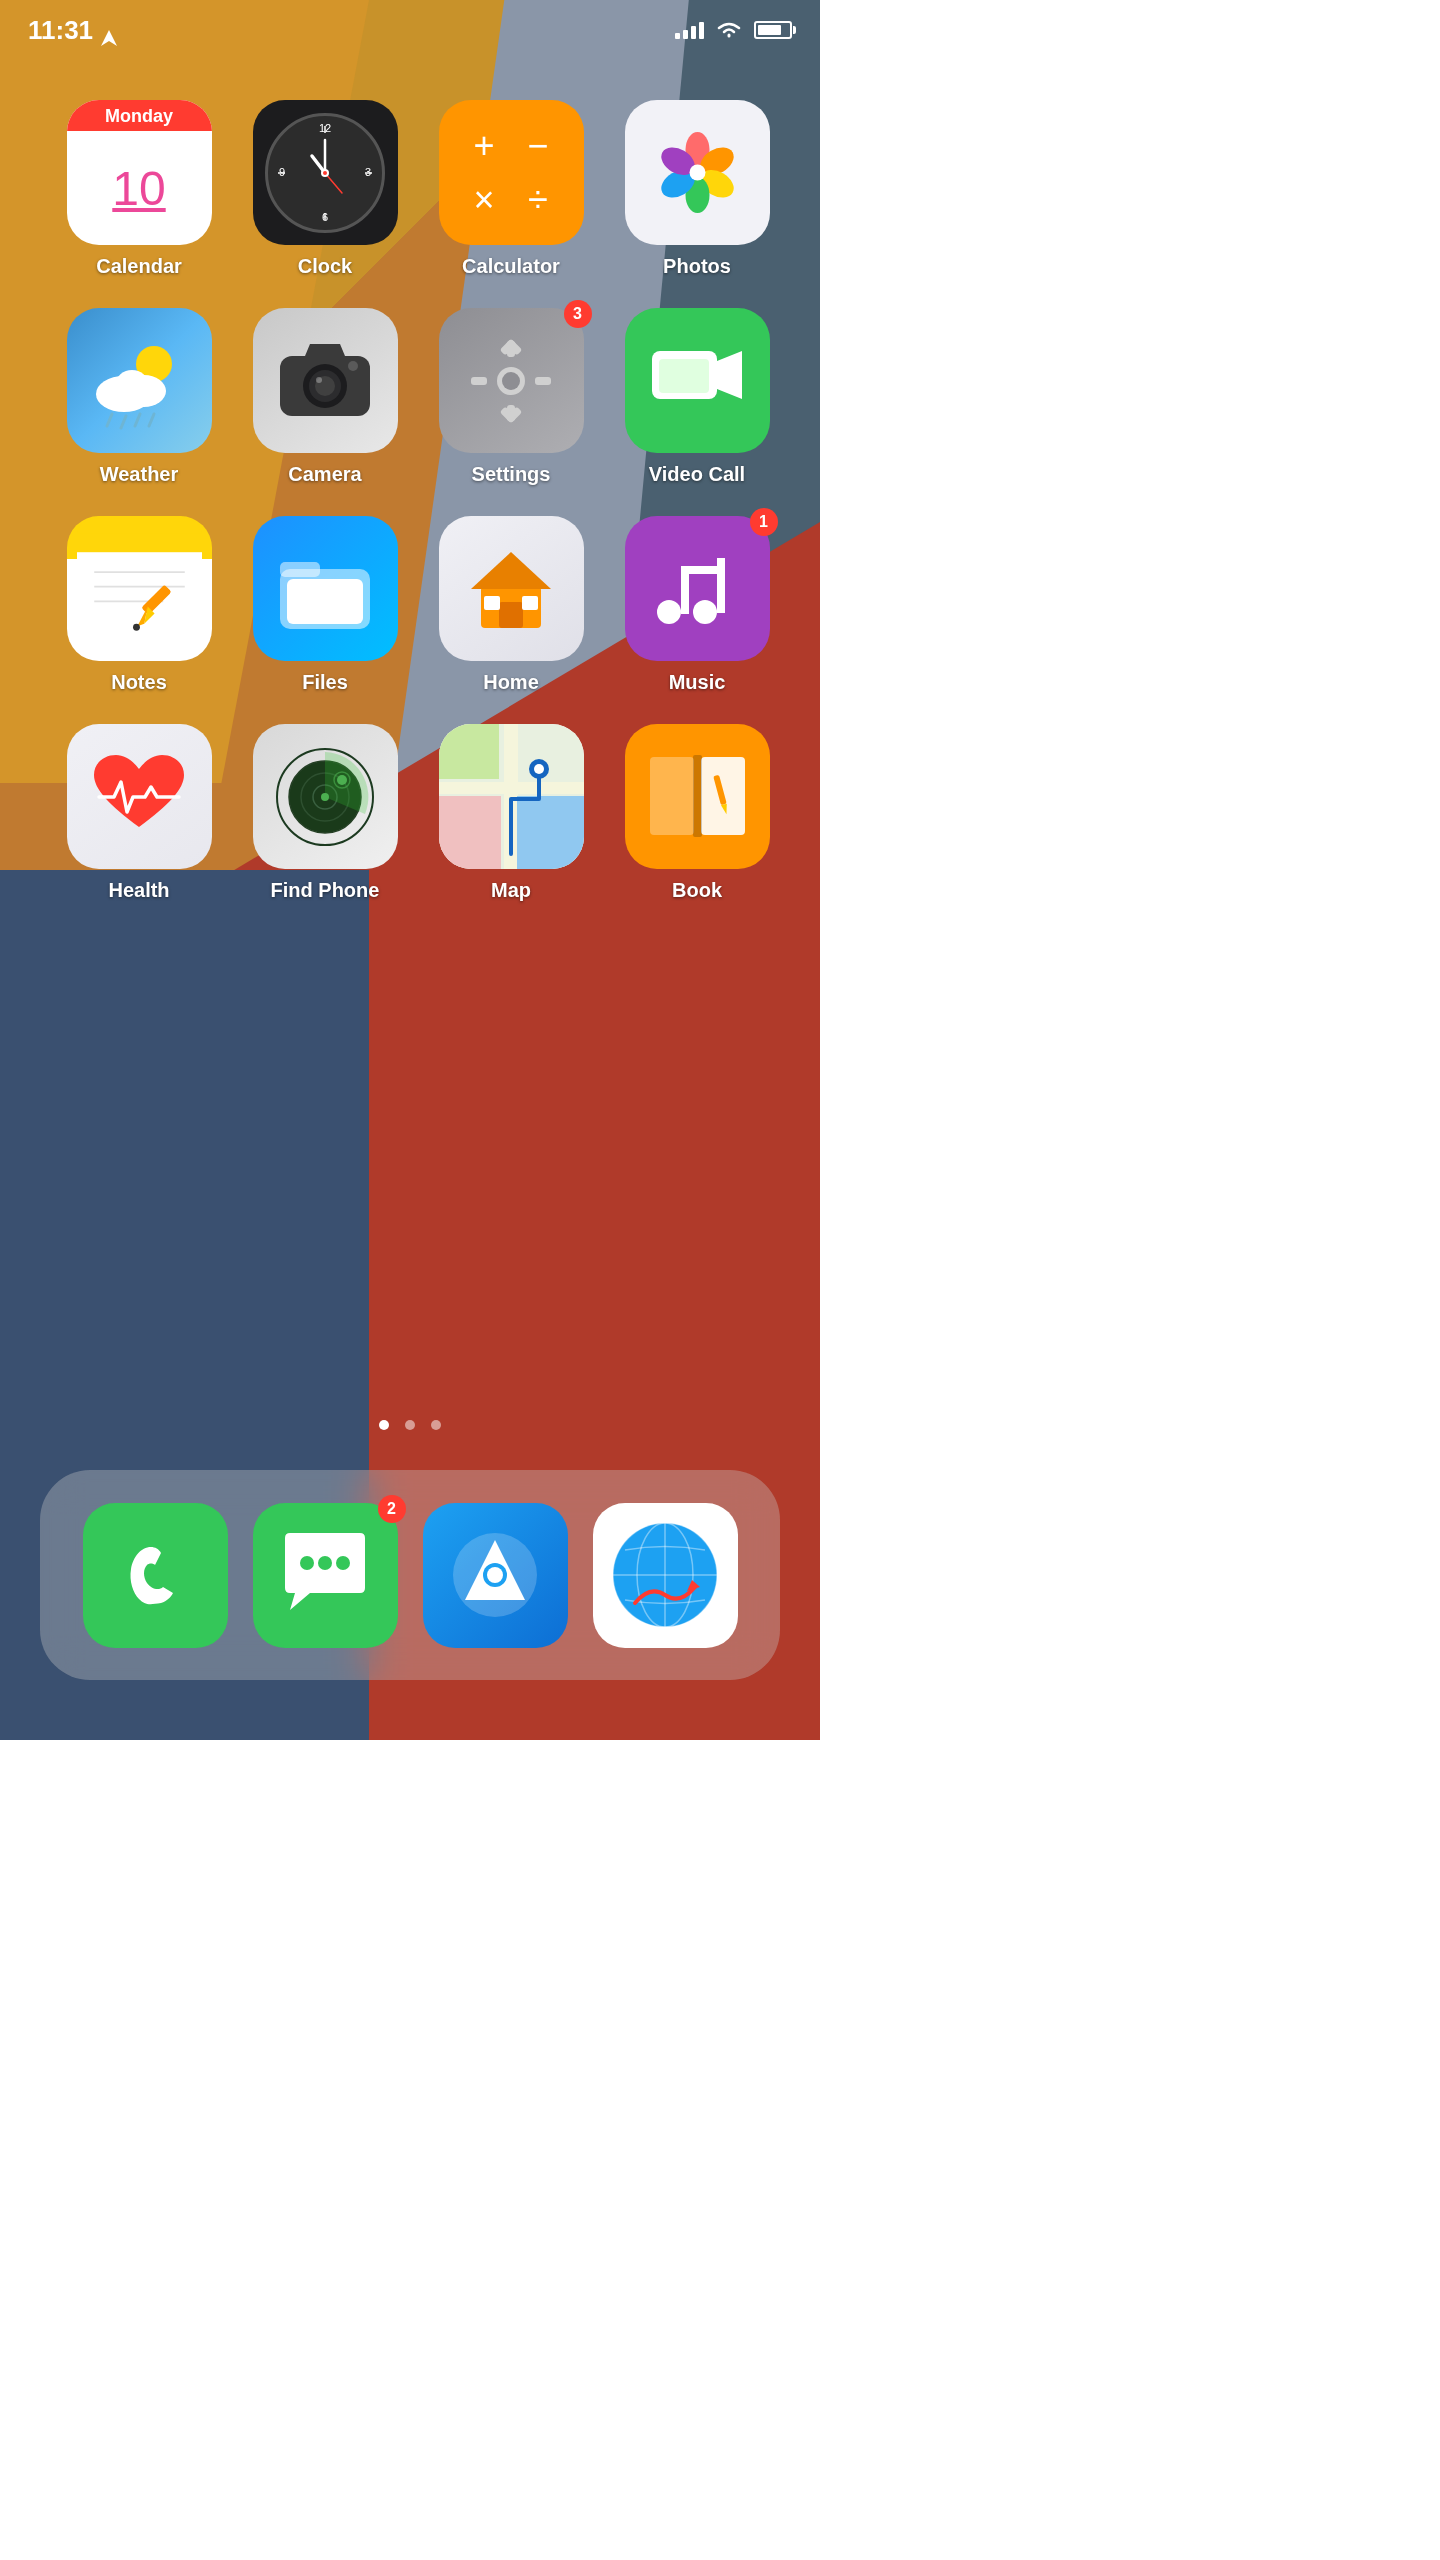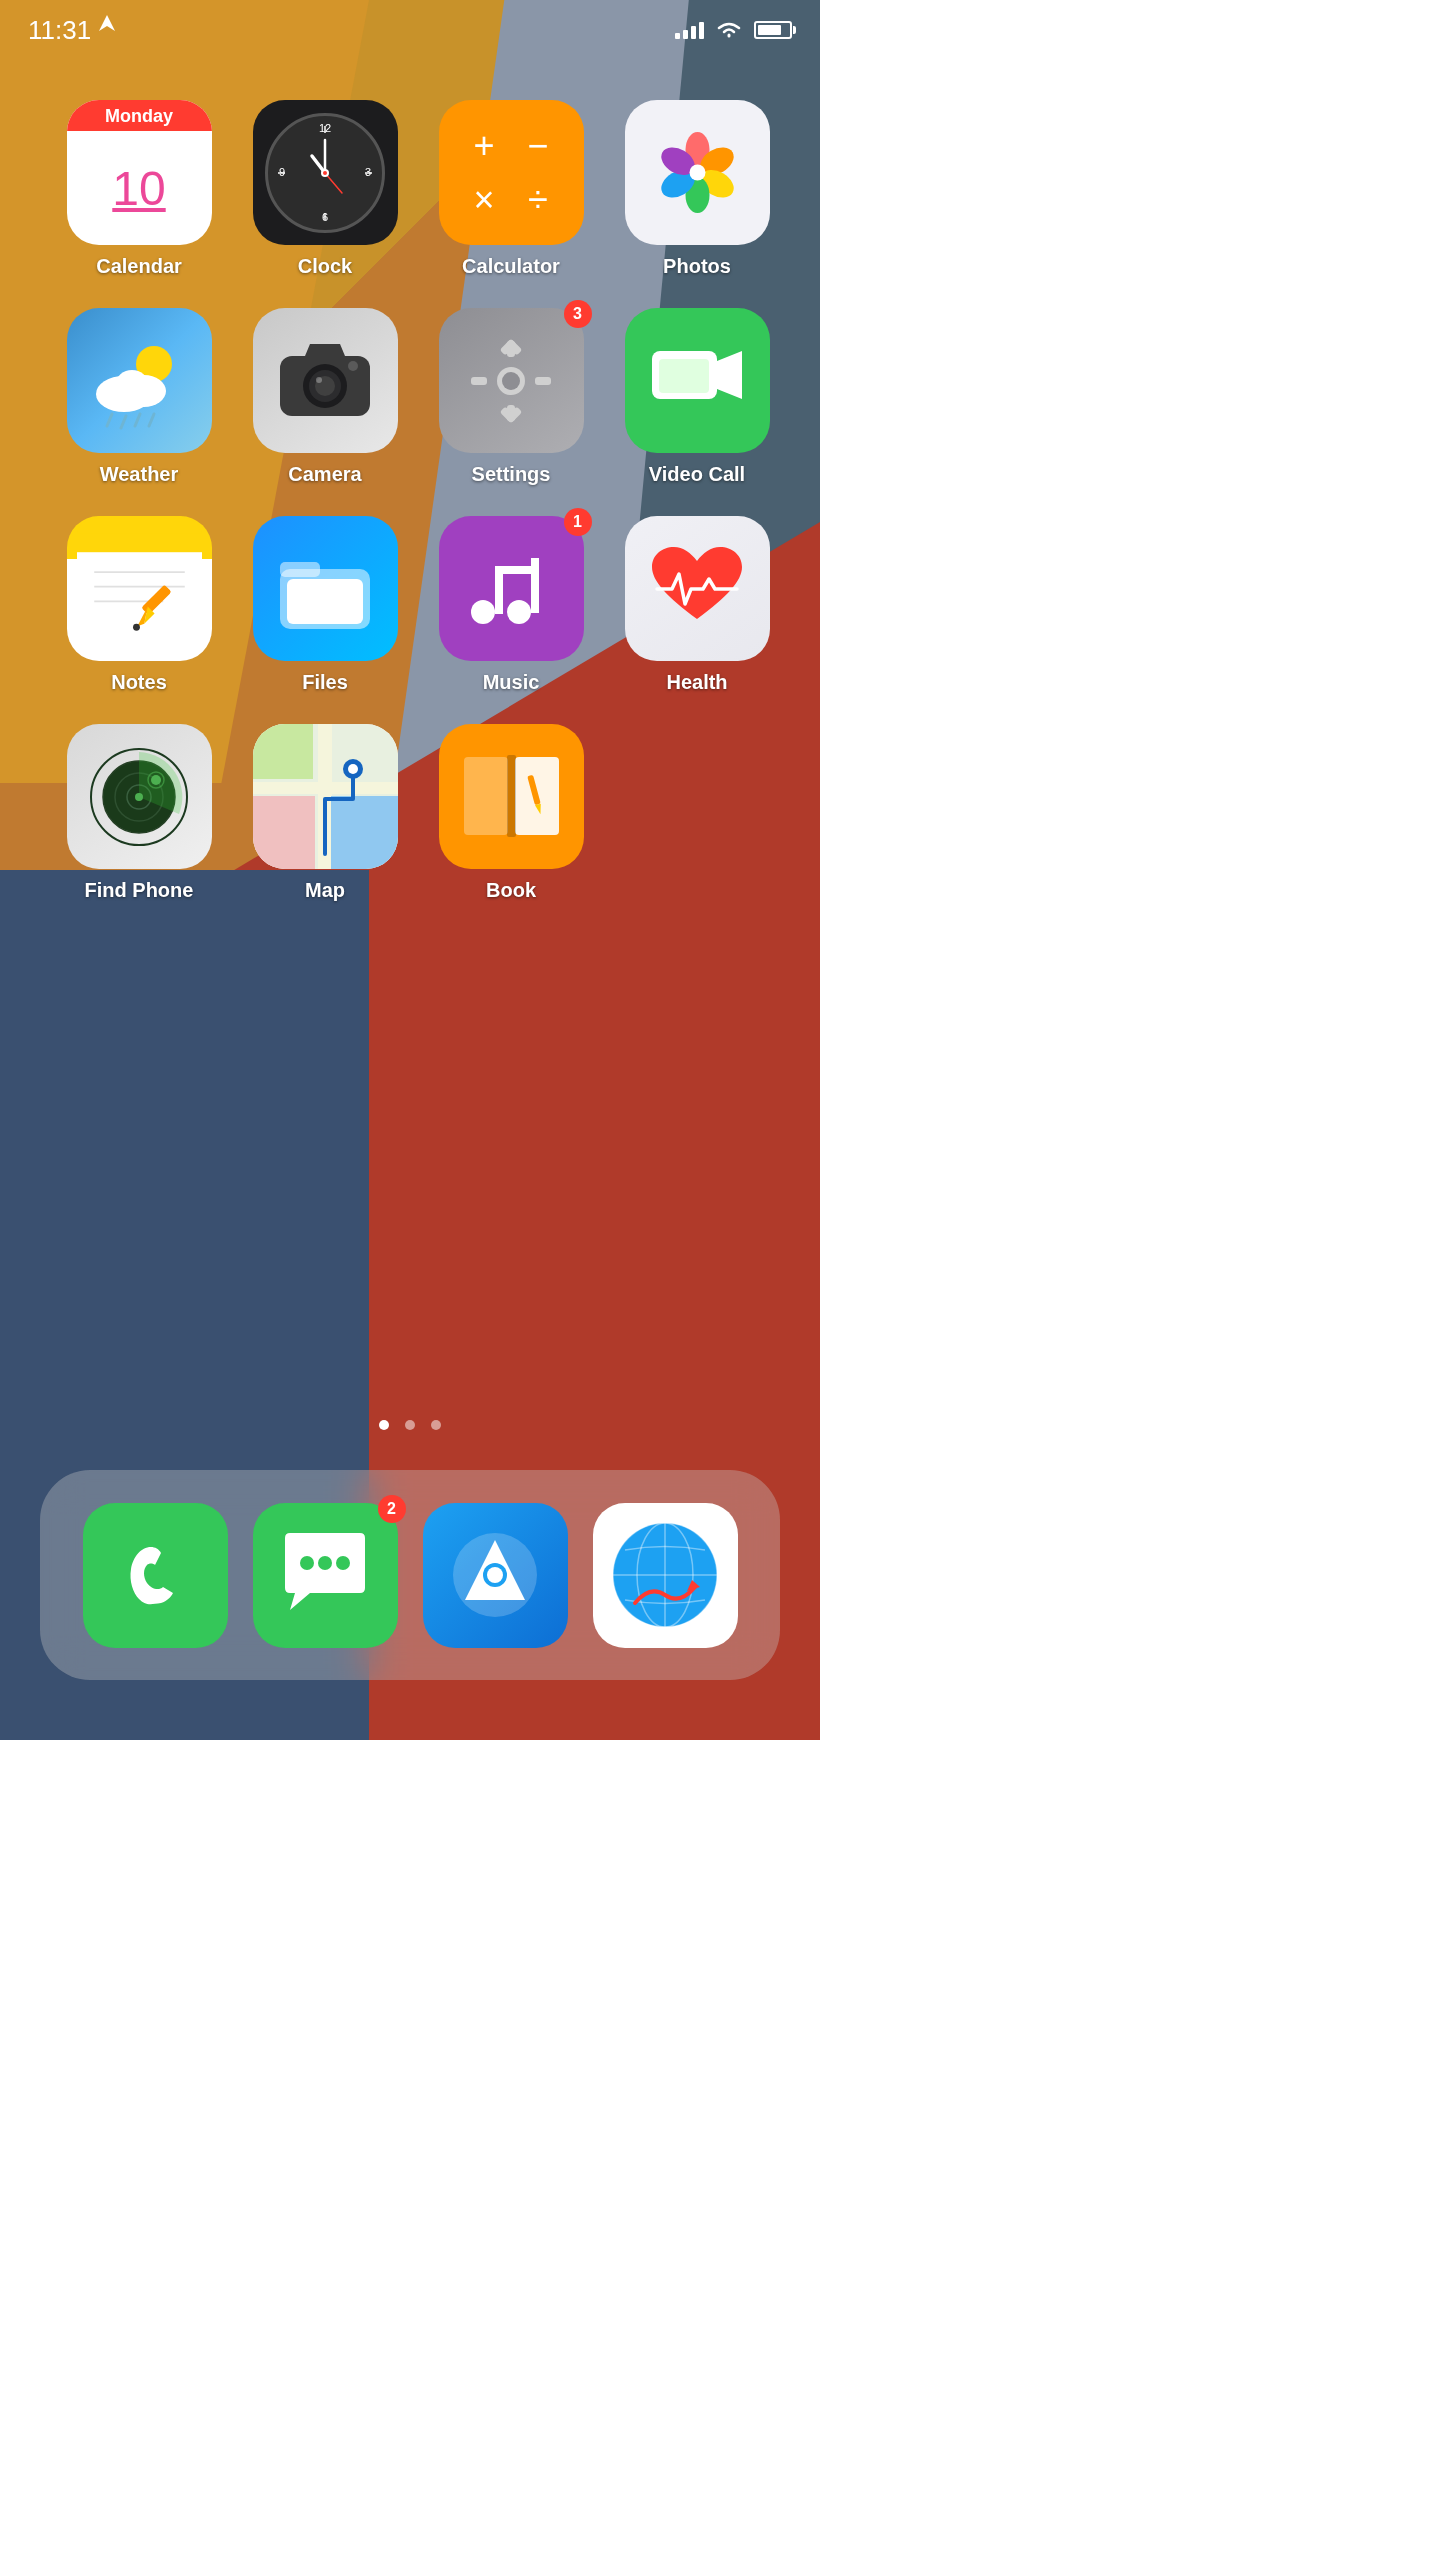--- a/index.html
+++ b/index.html
@@ -70,23 +70,23 @@
       height: 60px;
       display: flex;
       align-items: center;
       justify-content: space-between;
       padding: 0 28px;
       z-index: 10;
     }
     .status-time {
       color: white;
       font-size: 26px;
-      font-weight: 400;
-      display: flex;
-      align-items: flex-start;
+      font-weight: 700;
+      display: flex;
+      align-items: flex-end;
       gap: 8px;
     }
     .status-right {
       display: flex;
       align-items: center;
       gap: 12px;
     }
     .signal-bars {
       display: flex;
       align-items: flex-end;
@@ -706,20 +706,37 @@
         <rect x="5" y="25" width="90" height="60" rx="10" fill="rgba(255,255,255,0.5)"></rect>
 
         <rect x="5" y="18" width="40" height="15" rx="5" fill="rgba(255,255,255,0.5)"></rect>
 
         <rect x="12" y="35" width="76" height="45" rx="6" fill="white"></rect>
       </svg>
     </div>
     <span class="app-label">Files</span>
   </div>
 
+  <div class="app-item">
+    <div class="app-icon home-icon">
+      <svg width="90" height="90" viewBox="0 0 90 90">
+
+        <rect x="15" y="42" width="60" height="42" rx="4" fill="#ff9500"></rect>
+
+        <polygon points="5,45 45,8 85,45" fill="#e88000"></polygon>
+
+        <rect x="33" y="58" width="24" height="26" rx="3" fill="#e07000"></rect>
+
+        <rect x="18" y="52" width="16" height="14" rx="2" fill="white"></rect>
+
+        <rect x="56" y="52" width="16" height="14" rx="2" fill="white"></rect>
+      </svg>
+    </div>
+    <span class="app-label">Home</span>
+  </div>
 
   <div class="app-item">
     <div class="app-icon music-icon" style="position:relative;">
       <div class="badge">1</div>
       <svg width="100" height="90" viewBox="0 0 100 90">
 
         <circle cx="22" cy="68" r="12" fill="white"></circle>
         <rect x="34" y="22" width="8" height="48" fill="white"></rect>
 
         <circle cx="58" cy="68" r="12" fill="white"></circle>

